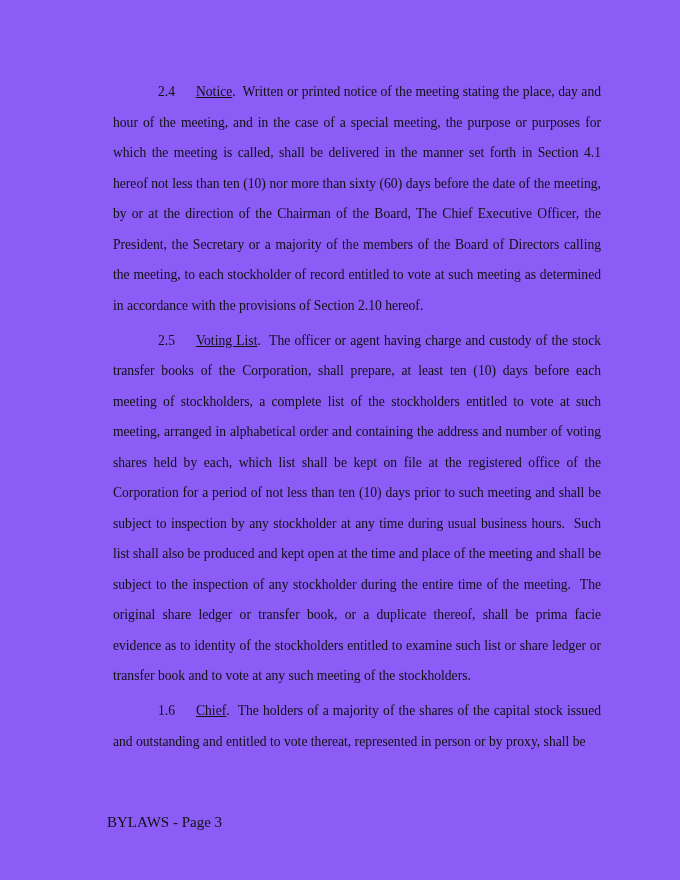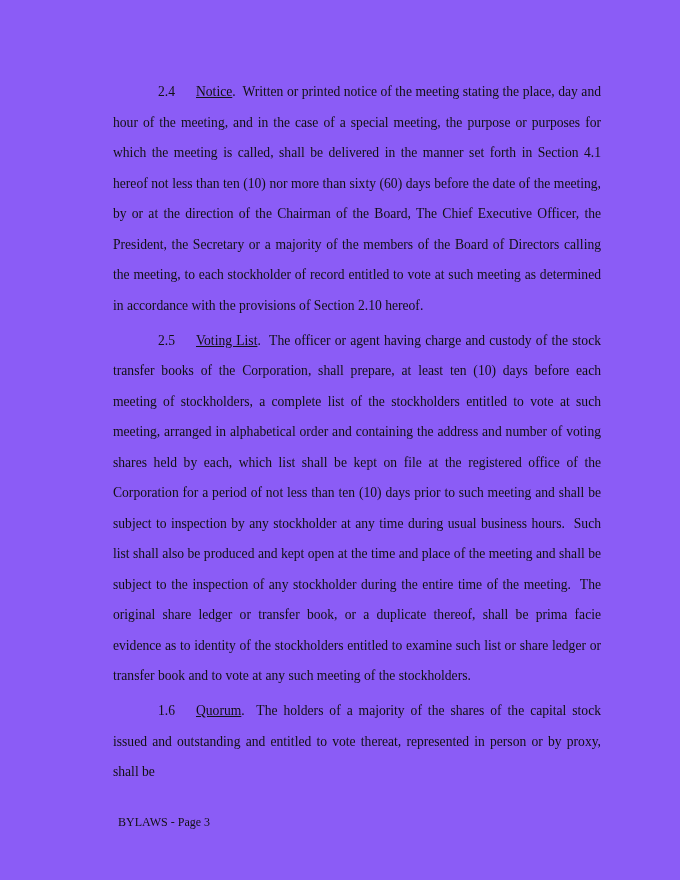--- a/index.html
+++ b/index.html
@@ -35,34 +35,34 @@
   .sec-num {
     display: inline-block;
     width: 38px;
     text-indent: 0;
   }
   .sec-head {
     text-decoration: underline;
   }
   .footer {
     position: absolute;
-    left: 118px;
+    left: 107px;
     top: 811px;
-    font-size: 12px;
+    font-size: 15px;
     line-height: 22px;
   }
 </style>
 </head>
 <body>
 
 <div class="page">
   <div class="textblock">
 
     <p class="para"><span class="sec-num">2.4</span><span class="sec-head">Notice</span><span>.  Written or printed notice of the meeting stating the place, day and hour of the meeting, and in the case of a special meeting, the purpose or purposes for which the meeting is called, shall be delivered in the manner set forth in Section 4.1 hereof not less than ten (10) nor more than sixty (60) days before the date of the meeting, by or at the direction of the Chairman of the Board, The Chief Executive Officer, the President, the Secretary or a majority of the members of the Board of Directors calling the meeting, to each stockholder of record entitled to vote at such meeting as determined in accordance with the provisions of Section 2.10 hereof.</span></p>
 
     <p class="para"><span class="sec-num">2.5</span><span class="sec-head">Voting List</span><span>.  The officer or agent having charge and custody of the stock transfer books of the Corporation, shall prepare, at least ten (10) days before each meeting of stockholders, a complete list of the stockholders entitled to vote at such meeting, arranged in alphabetical order and containing the address and number of voting shares held by each, which list shall be kept on file at the registered office of the Corporation for a period of not less than ten (10) days prior to such meeting and shall be subject to inspection by any stockholder at any time during usual business hours.  Such list shall also be produced and kept open at the time and place of the meeting and shall be subject to the inspection of any stockholder during the entire time of the meeting.  The original share ledger or transfer book, or a duplicate thereof, shall be prima facie evidence as to identity of the stockholders entitled to examine such list or share ledger or transfer book and to vote at any such meeting of the stockholders.</span></p>
 
-    <p class="para"><span class="sec-num">1.6</span><span class="sec-head">Quorum</span><span>.  The holders of a majority of the shares of the capital stock issued and outstanding and entitled to vote thereat, represented in person or by proxy, shall be</span></p>
+    <p class="para"><span class="sec-num">1.6</span><span class="sec-head">Chief</span><span>.  The holders of a majority of the shares of the capital stock issued and outstanding and entitled to vote thereat, represented in person or by proxy, shall be</span></p>
 
   </div>
 
   <div class="footer">BYLAWS - Page 3</div>
 </div>
 
 </body></html>

